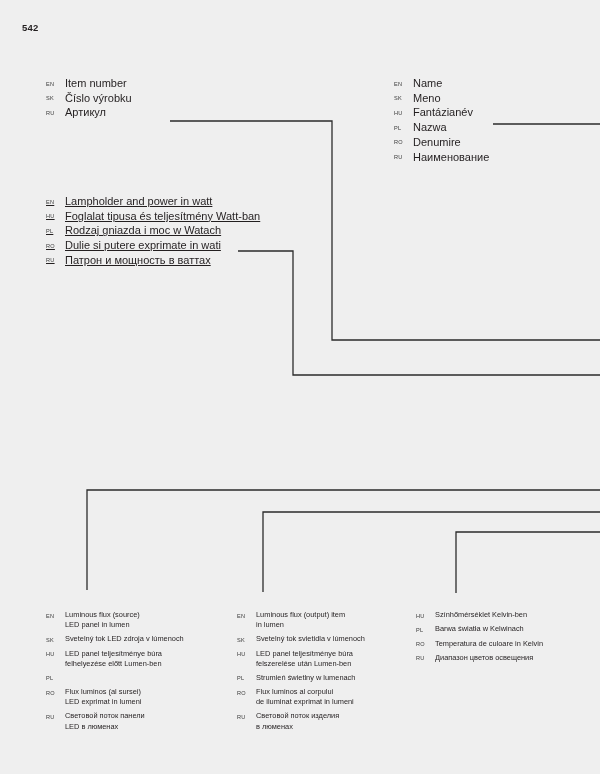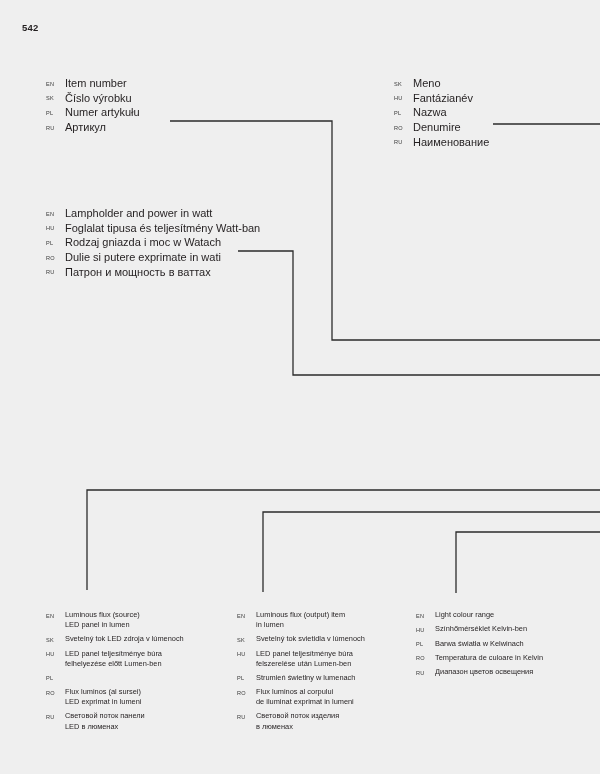--- a/index.html
+++ b/index.html
@@ -94,31 +94,31 @@
   <div class="lang-block block-top" style="left:46px; top:78px; width:200px;">
     <div class="lang-row">
       <span class="lang-code">EN</span>
       <span class="lang-text">Item number</span>
     </div>
     <div class="lang-row">
       <span class="lang-code">SK</span>
       <span class="lang-text">Číslo výrobku</span>
     </div>
     <div class="lang-row">
-      <span class="lang-code">PL</span>
-      <span class="lang-text">Numer artykułu</span>
-    </div>
-    <div class="lang-row">
       <span class="lang-code">RU</span>
       <span class="lang-text">Артикул</span>
     </div>
   </div>
 
   <div class="lang-block block-top" style="left:394px; top:78px; width:190px;">
     <div class="lang-row">
+      <span class="lang-code">EN</span>
+      <span class="lang-text">Name</span>
+    </div>
+    <div class="lang-row">
       <span class="lang-code">SK</span>
       <span class="lang-text">Meno</span>
     </div>
     <div class="lang-row">
       <span class="lang-code">HU</span>
       <span class="lang-text">Fantázianév</span>
     </div>
     <div class="lang-row">
       <span class="lang-code">PL</span>
       <span class="lang-text">Nazwa</span>
@@ -126,21 +126,21 @@
     <div class="lang-row">
       <span class="lang-code">RO</span>
       <span class="lang-text">Denumire</span>
     </div>
     <div class="lang-row">
       <span class="lang-code">RU</span>
       <span class="lang-text">Наименование</span>
     </div>
   </div>
 
-  <div class="lang-block block-top" style="left:46px; top:208px; width:240px;">
+  <div class="lang-block block-top" style="left:46px; top:196px; width:240px;text-decoration:underline;">
     <div class="lang-row">
       <span class="lang-code">EN</span>
       <span class="lang-text">Lampholder and power in watt</span>
     </div>
     <div class="lang-row">
       <span class="lang-code">HU</span>
       <span class="lang-text">Foglalat tipusa és teljesítmény Watt-ban</span>
     </div>
     <div class="lang-row">
       <span class="lang-code">PL</span>
@@ -212,24 +212,20 @@
     </div>
     <div class="lang-row">
       <span class="lang-code">RU</span>
       <span class="lang-text">Световой поток изделия
 в люменах</span>
     </div>
   </div>
 
   <div class="lang-block block-bottom" style="left:416px; top:610px; width:180px;">
     <div class="lang-row">
-      <span class="lang-code">EN</span>
-      <span class="lang-text">Light colour range</span>
-    </div>
-    <div class="lang-row">
       <span class="lang-code">HU</span>
       <span class="lang-text">Színhőmérséklet Kelvin-ben</span>
     </div>
     <div class="lang-row">
       <span class="lang-code">PL</span>
       <span class="lang-text">Barwa światła w Kelwinach</span>
     </div>
     <div class="lang-row">
       <span class="lang-code">RO</span>
       <span class="lang-text">Temperatura de culoare in Kelvin</span>

